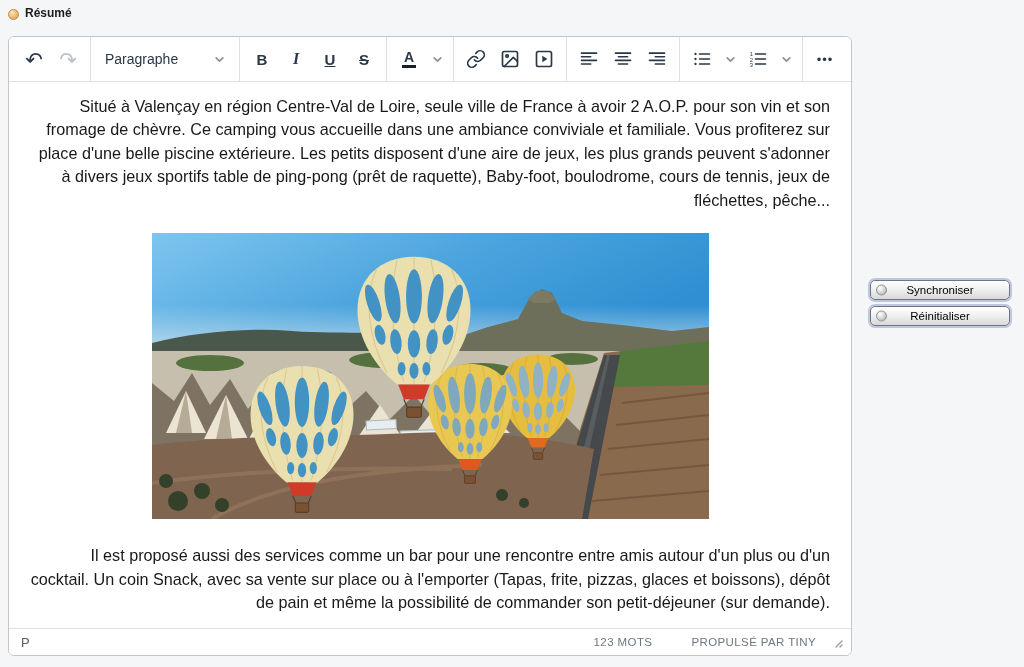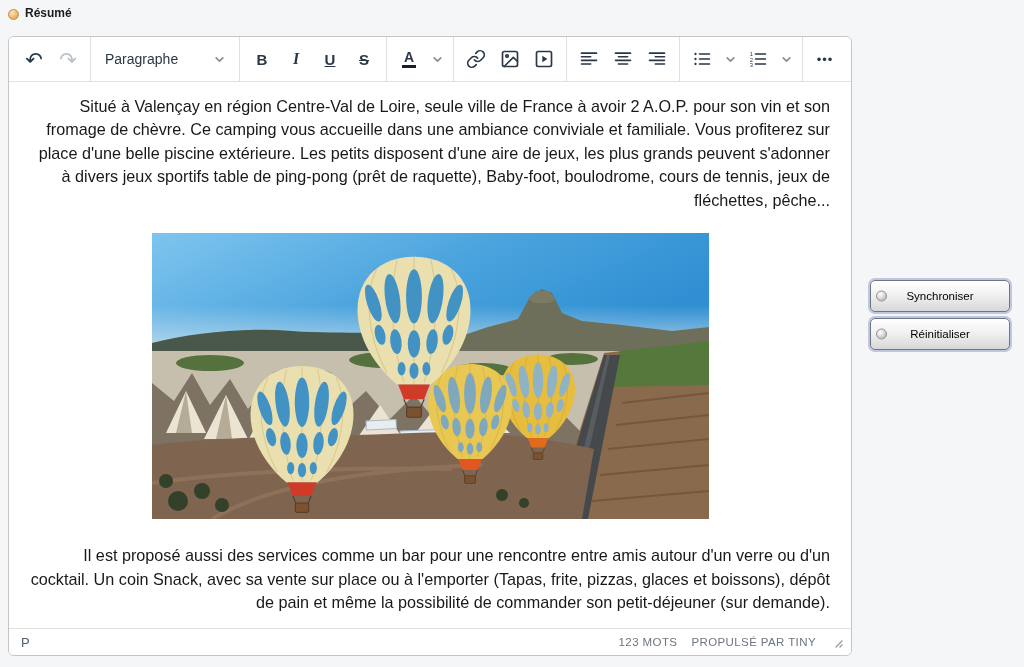--- a/index.html
+++ b/index.html
@@ -63,27 +63,27 @@
   .img-line { text-align:center; margin:21px 0 19px 0; }
   .balloon-img { display:inline-block; width:557px; height:286px; }
 
   
   .statusbar {
     flex:0 0 27px; border-top:1px solid #e0e0e0; display:flex; align-items:center;
     padding:0 8px 0 12px; background:#fff;
   }
   .elpath { font-size:13px; color:#546070; cursor:pointer; }
   .status-right { margin-left:auto; display:flex; align-items:center; gap:14px; }
-  .status-right .txt { font-size:11.5px; letter-spacing:.4px; color:#6e7680; cursor:pointer; }
+  .status-right .txt { font-size:11.5px; letter-spacing:.4px; color:#6e7680; cursor:pointer;margin-left:25px; }
   .grip { margin-left:2px; cursor:nwse-resize; }
 
   
   .side-panel { position:absolute; left:870px; top:280px; width:140px; }
   .side-btn {
-    position:relative; height:32px; margin-bottom:5.5px;
+    position:relative; height:20px; margin-bottom:5.5px;
     border:1px solid #6f7683; border-radius:5px;
     background:linear-gradient(180deg,#ffffff 0%,#f1f1f1 45%,#d8d8d8 100%);
     box-shadow:0 0 0 2px #bfc7e0;
     display:flex; align-items:center; justify-content:center;
     font-size:11.5px; color:#000; cursor:pointer;
   }
   .side-btn .btn-ic { position:absolute; left:5px; top:50%; transform:translateY(-50%); display:flex; }
   .dot-gray {
     width:11px; height:11px; border-radius:50%; border:1px solid #909090;
     background:radial-gradient(circle at 35% 30%, #ffffff 0%, #dcdcdc 45%, #b2b2b2 85%, #a3a3a3 100%);
@@ -341,21 +341,21 @@
           <circle cx="372" cy="270" r="5"></circle>
         </g>
 
         <use href="#bal" transform="translate(150,198) scale(1.03)" style="--env:#eadfae;--stripe:#4292c4;--band:#d03a28;--gore:#d3c289"></use>
         <use href="#bal" transform="translate(386,168) scale(0.74)" style="--env:#e6bd3e;--stripe:#8fb3c4;--band:#e06a1e;--gore:#c9a432"></use>
         <use href="#bal" transform="translate(318,184) scale(0.84)" style="--env:#e9c753;--stripe:#7fa8bd;--band:#e2571f;--gore:#cfae44"></use>
         <use href="#bal" transform="translate(262,95) scale(1.13)" style="--env:#eadfae;--stripe:#4292c4;--band:#d03a28;--gore:#d3c289"></use>
       </svg>
     </div>
 
-    <p>Il est proposé aussi des services comme un bar pour une rencontre entre amis autour d'un verre ou d'un cocktail. Un coin Snack, avec sa vente sur place ou à l'emporter (Tapas, frite, pizzas, glaces et boissons), dépôt de pain et même la possibilité de commander son petit-déjeuner (sur demande).</p>
+    <p>Il est proposé aussi des services comme un bar pour une rencontre entre amis autour d'un plus ou d'un cocktail. Un coin Snack, avec sa vente sur place ou à l'emporter (Tapas, frite, pizzas, glaces et boissons), dépôt de pain et même la possibilité de commander son petit-déjeuner (sur demande).</p>
   </div>
 
   <div class="statusbar">
     <span class="elpath">P</span>
     <div class="status-right">
       <span class="txt">123 MOTS</span>
       <span class="txt">PROPULSÉ PAR TINY</span>
       <svg class="grip" width="11" height="11" viewBox="0 0 11 11">
           <g stroke="#9aa0a6" stroke-width="1.4" stroke-linecap="round">
             <line x1="10" y1="4" x2="4" y2="10"></line>

